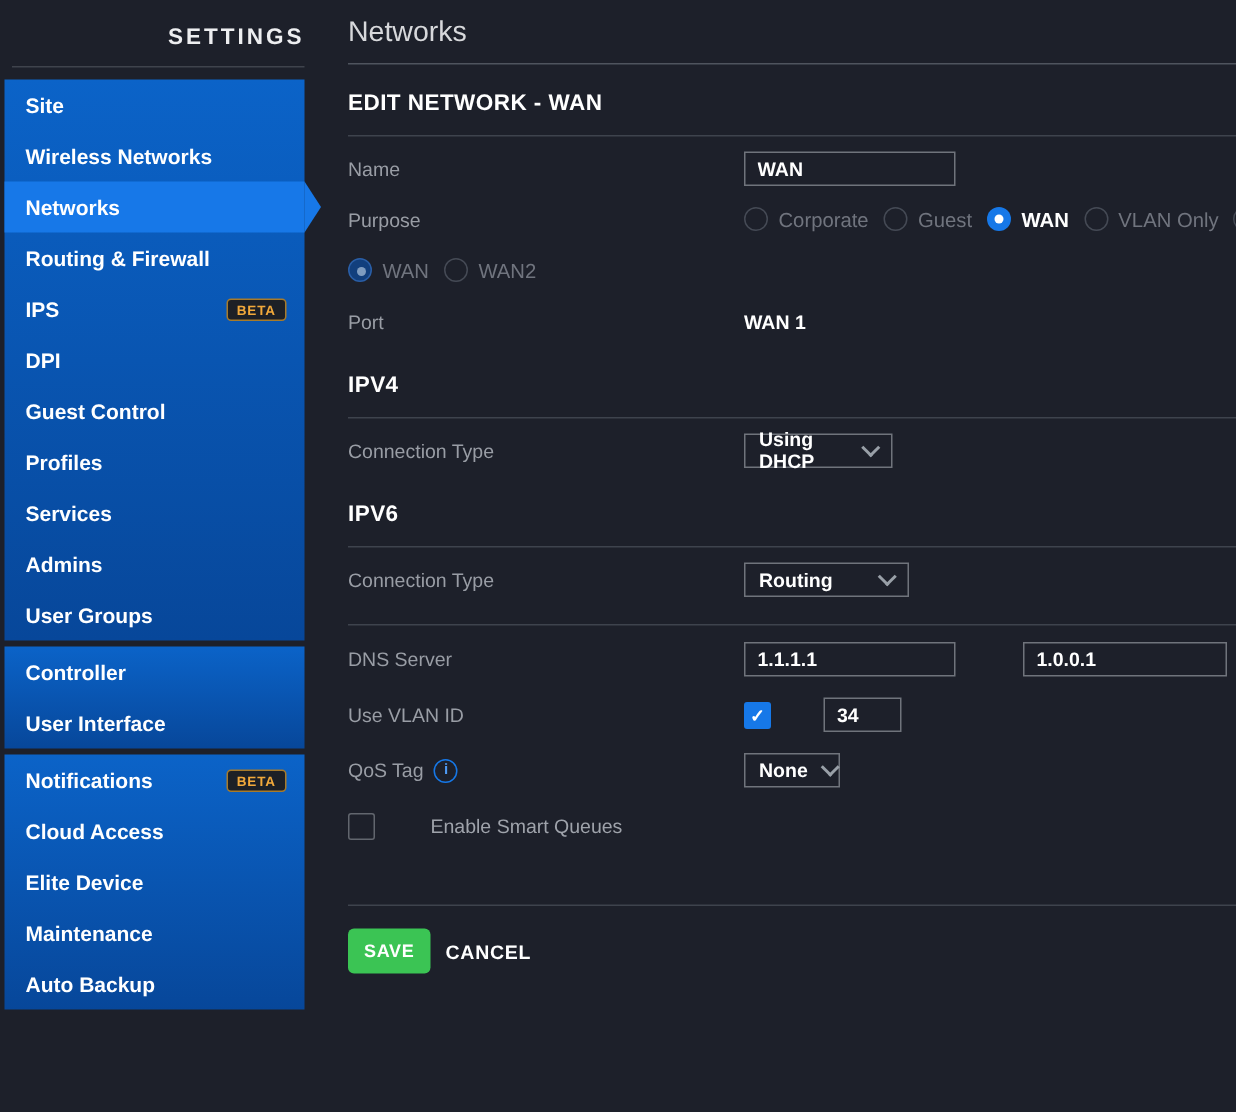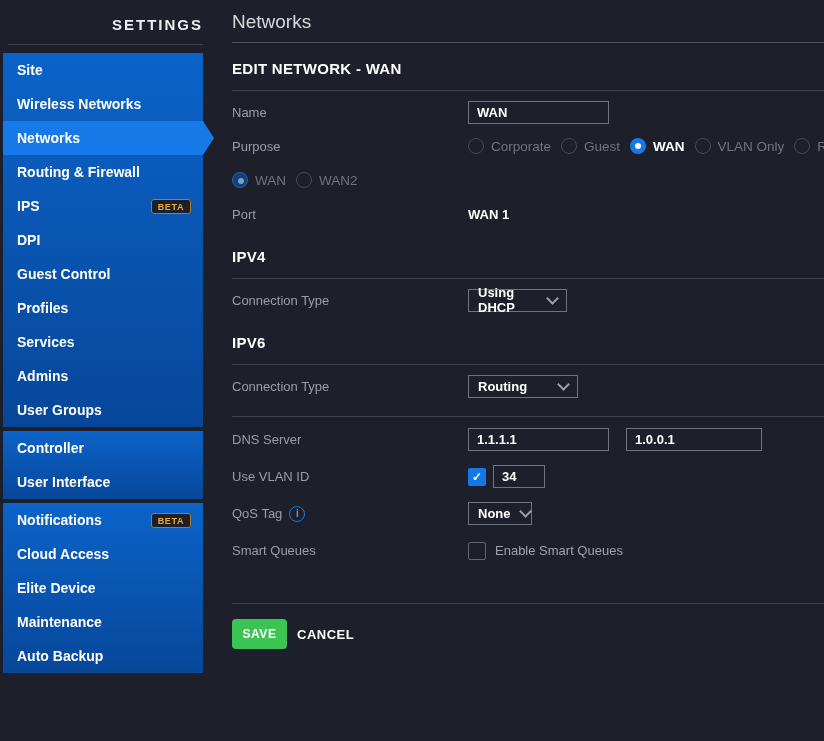--- a/index.html
+++ b/index.html
@@ -20,21 +20,21 @@
     border-top:17px solid transparent;border-bottom:17px solid transparent;border-left:11px solid #1778e8;}
   .beta-badge{margin-left:auto;margin-right:12px;font-size:9px;font-weight:bold;letter-spacing:.6px;
     color:#f2a93b;background:#1d2026;border:1px solid #a87b2a;border-radius:3px;padding:2px 6px 1px;}
   
   .main{position:absolute;left:203px;top:0;right:0;bottom:0;padding-left:29px;box-sizing:border-box;}
   .page-title{margin:0;padding-top:11px;font-size:19px;font-weight:normal;color:#d7d8db;}
   .divider{height:1px;background:#3e434d;}
   .title-divider{margin-top:9px;background:#4f545e;}
   .section-title{margin:0;padding-top:17px;font-size:15px;font-weight:bold;letter-spacing:.3px;color:#fff;}
   .section-divider{margin-top:13px;}
-  .form-row{display:flex;align-items:center;min-height:34px;}
+  .form-row{display:flex;align-items:center;min-height:34px;gap:28px;}
   .form-row.first{margin-top:4px;}
   .form-row.tall{min-height:37px;}
   .form-label{width:236px;flex:none;font-size:13px;color:#999da5;display:flex;align-items:center;}
   .value-text{font-size:13px;font-weight:bold;color:#fff;}
   .text-input{box-sizing:border-box;height:23px;background:transparent;border:1px solid #70747c;
     color:#fff;font-weight:bold;font-size:13px;font-family:inherit;padding:0 8px;outline:none;}
   .w-name{width:141px}
   .w-dns{width:141px}
   .w-dns2{width:136px;margin-left:17px}
   .w-vlan{width:52px;margin-left:7px}
@@ -242,21 +242,20 @@
       <span>QoS Tag</span>
       <span class="info-icon">i</span>
     </span>
     <span class="select w-none">
       <span>None</span>
       <span class="chevron-icon"></span>
     </span>
   </div>
 
   <div class="form-row tall">
-    <span class="form-label">Smart Queues</span>
     <span class="checkbox unchecked"></span>
     <span class="checkbox-label">Enable Smart Queues</span>
   </div>
 
   <div class="divider actions-divider"></div>
   <div class="actions">
     <button class="save-button">SAVE</button>
     <button class="cancel-button">CANCEL</button>
   </div>
 </div>

